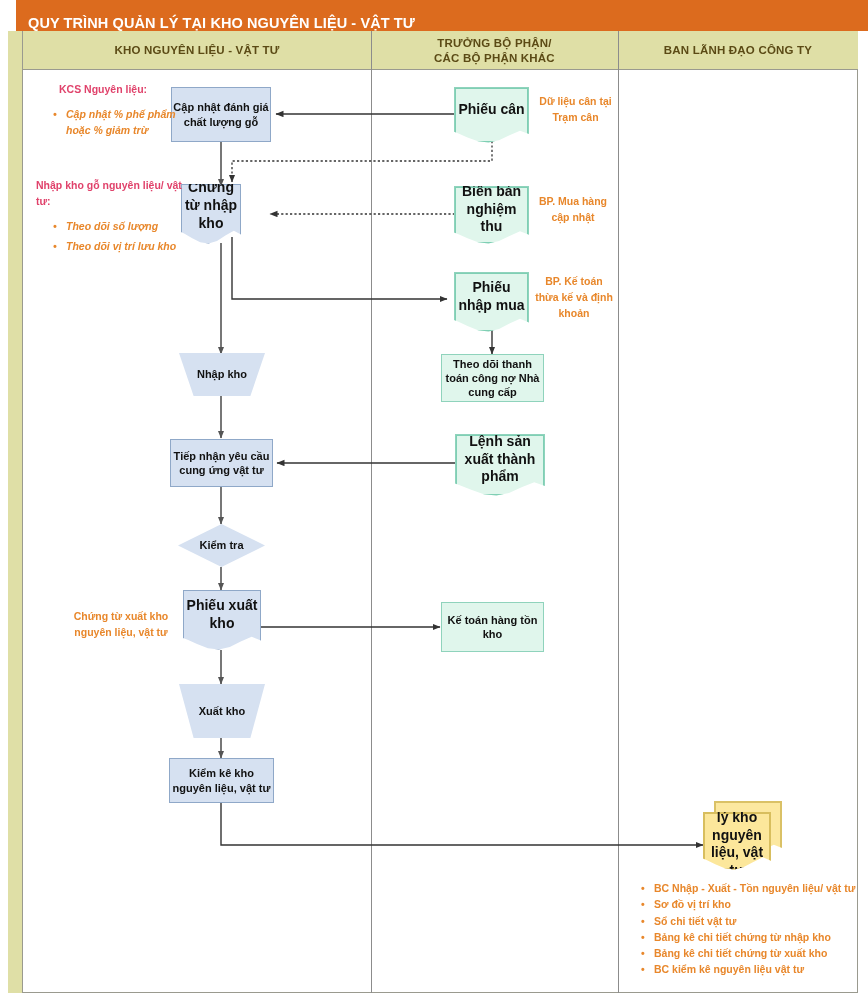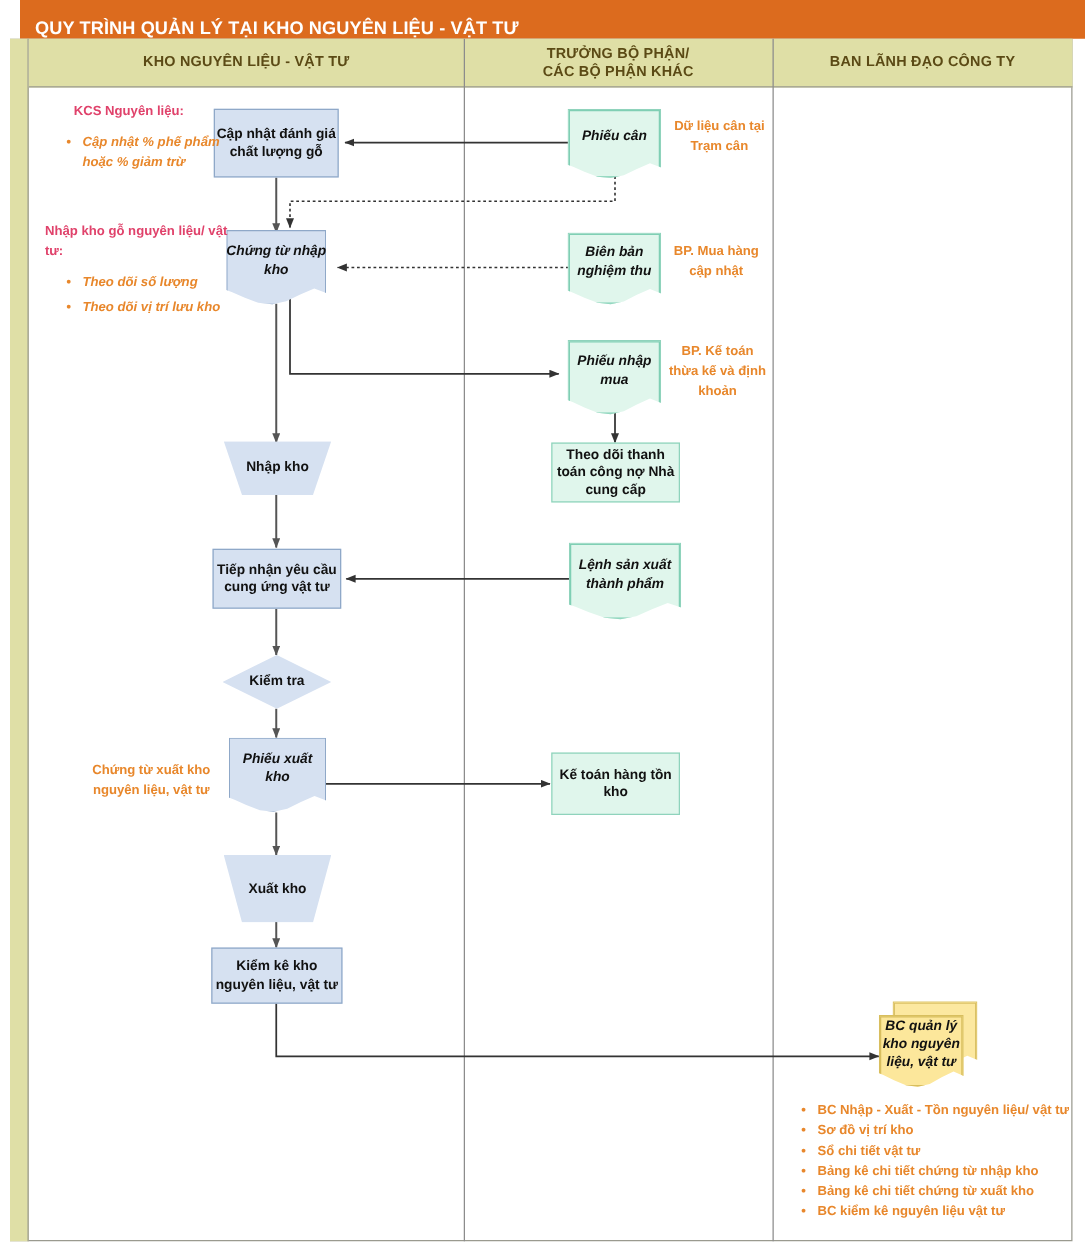--- a/index.html
+++ b/index.html
@@ -30,25 +30,25 @@
   
   .node{position:absolute;box-sizing:border-box;display:flex;align-items:center;
         justify-content:center;text-align:center;font-size:11px;font-weight:bold;
         color:#111;line-height:1.28;}
   .blue{background:#D6E1F1;border:1px solid #8FA8C8;}
   .green{background:#E0F6EC;border:1px solid #8FD3BC;}
   .yellow{background:#FCE79B;border:1px solid #D8BE5E;}
 
   
   .doc{position:absolute;box-sizing:border-box;display:flex;align-items:center;
-       justify-content:center;text-align:center;font-size:11px;font-weight:bold;
+       justify-content:center;text-align:center;font-size:14px;font-weight:bold;
        color:#111;line-height:1.28;
        clip-path:polygon(0% 0%,100% 0%,100% 84%,
                          88% 78%,74% 86%,60% 95%,46% 99%,
-                         32% 97%,18% 90%,6% 83%,0% 80%);font-style:italic;}
+                         32% 97%,18% 90%,6% 83%,0% 80%);}
   .doc.blue{background:#D6E1F1;border:none;
             box-shadow:inset 0 0 0 1px #8FA8C8;}
   .doc.green{background:#E0F6EC;box-shadow:inset 0 0 0 1px #7FCFB4;}
   .doc.yellow{background:#FCE79B;box-shadow:inset 0 0 0 1px #D8BE5E;}
   .doc .inner{padding-bottom:11px;}
 
   
   .trap{position:absolute;box-sizing:border-box;display:flex;align-items:center;
         justify-content:center;text-align:center;font-size:11px;font-weight:bold;
         color:#111;line-height:1.28;background:#D6E1F1;
@@ -149,21 +149,21 @@
       <path d="M492,141 L492,161 L232,161 L232,182" marker-end="url(#ahd)"></path>
 
       <path d="M455,214 L270,214" marker-end="url(#ahd)"></path>
     </g>
   </svg>
 
   <div class="node blue" style="left:171px;top:87px;width:100px;height:55px;">
     <span>Cập nhật đánh giá chất lượng gỗ</span>
   </div>
 
-  <div class="doc blue" style="left:181px;top:184px;width:80px;height:60px;">
+  <div class="doc blue" style="left:181px;top:184px;width:60px;height:60px;align-items:flex-end;">
     <span class="inner">Chứng từ nhập kho</span>
   </div>
 
   <div class="trap" style="left:179px;top:353px;width:86px;height:43px;">
     <span>Nhập kho</span>
   </div>
 
   <div class="node blue" style="left:170px;top:439px;width:103px;height:48px;">
     <span>Tiếp nhận yêu cầu cung ứng vật tư</span>
   </div>

